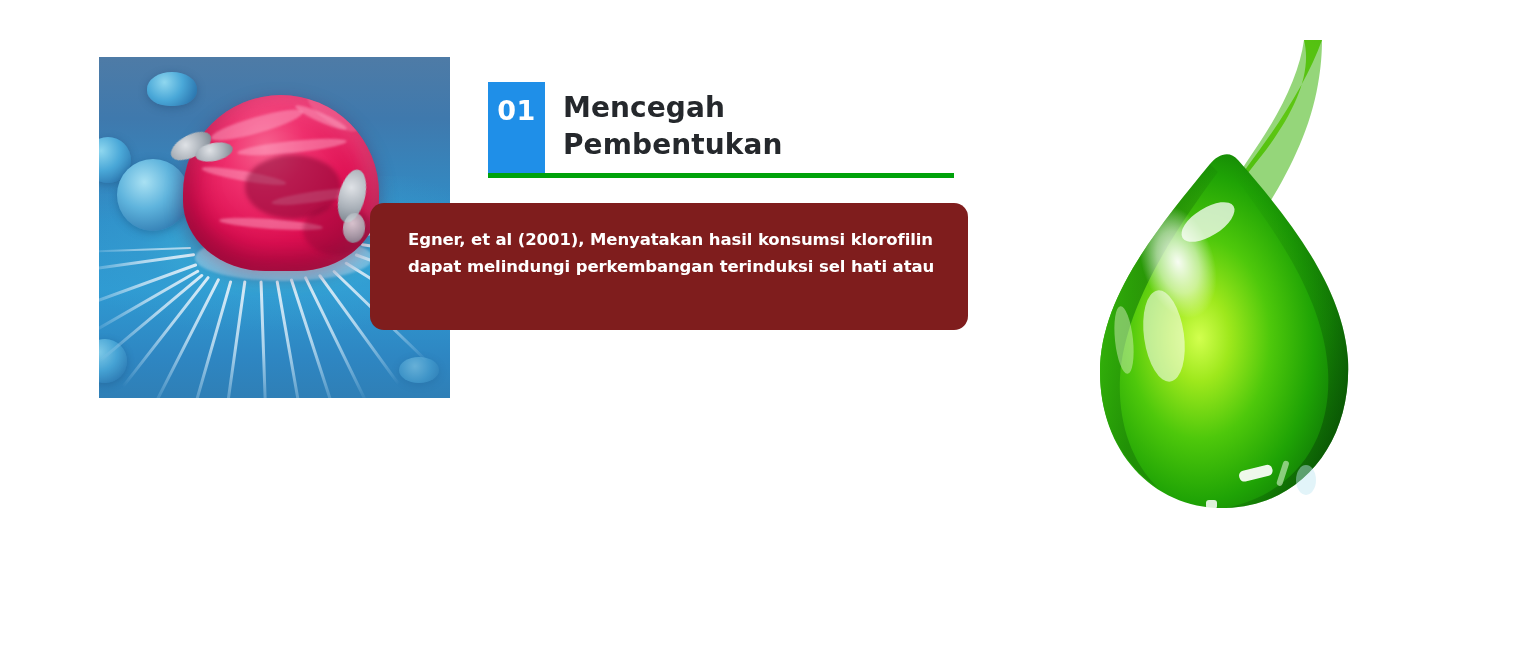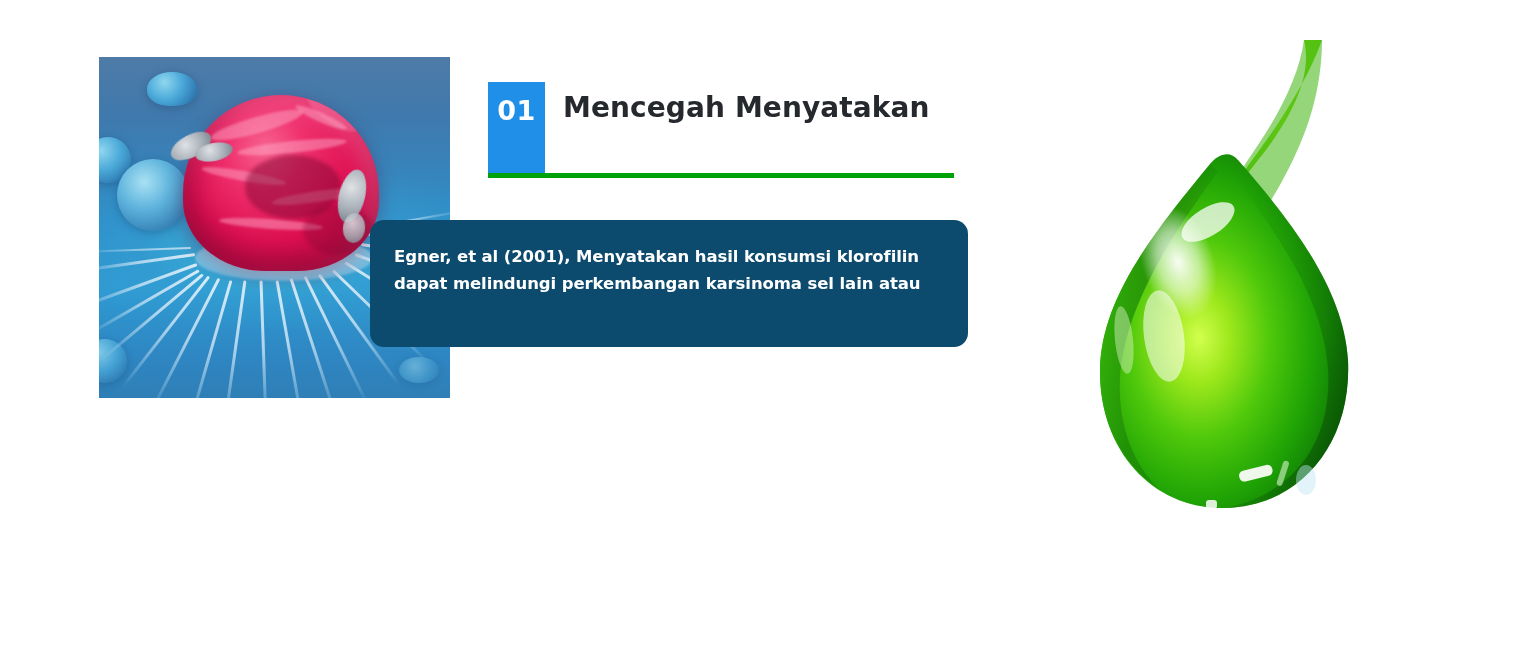--- a/index.html
+++ b/index.html
@@ -175,27 +175,27 @@
     top: 173px;
     width: 466px;
     height: 5px;
     background: #00a20a;
   }
 
   
   .callout {
     position: absolute;
     left: 370px;
-    top: 220px;
+    top: 203px;
     width: 598px;
     height: 127px;
-    background: #0c4a6e;
+    background: #7f1d1d;
     border-radius: 14px;
     box-sizing: border-box;
-    padding: 24px 30px 0 24px;
+    padding: 24px 30px 0 38px;
   }
   .callout-text {
     color: #ffffff;
     font-size: 16.5px;
     font-weight: 700;
     line-height: 1.62;
     letter-spacing: -0.1px;
     font-family: "DejaVu Sans", "Liberation Sans", sans-serif;
   }
 
@@ -263,30 +263,30 @@
     <div class="granule" style="left:70px; top:78px; width:44px; height:22px; transform:rotate(-28deg);"></div>
     <div class="granule" style="left:96px; top:86px; width:38px; height:18px; transform:rotate(-12deg);"></div>
     <div class="granule" style="left:240px; top:112px; width:26px; height:54px; transform:rotate(14deg);"></div>
     <div class="granule" style="left:244px; top:156px; width:22px; height:30px; transform:rotate(6deg); opacity:.85;"></div>
   </div>
 
   <div class="heading-wrap">
     <div class="badge-row">
       <div class="num-badge">01</div>
       <div class="heading-text">
-        <div>Mencegah Menyatakan</div>
+        <div>Mencegah Pembentukan</div>
       </div>
     </div>
   </div>
   <div class="heading-rule"></div>
 
   <div class="callout">
     <div class="callout-text">
       <div>Egner, et al (2001), Menyatakan hasil konsumsi klorofilin</div>
-      <div>dapat melindungi perkembangan karsinoma sel lain atau</div>
+      <div>dapat melindungi perkembangan terinduksi sel hati atau</div>
     </div>
   </div>
 
   <div class="droplet-stage">
     <svg width="360" height="560" viewBox="0 0 360 560">
       <defs>
         <radialGradient id="bodyGrad" cx="40%" cy="52%" r="68%">
           <stop offset="0%" stop-color="#d2ff4e"></stop>
           <stop offset="18%" stop-color="#9ee81c"></stop>
           <stop offset="42%" stop-color="#4ec80b"></stop>

